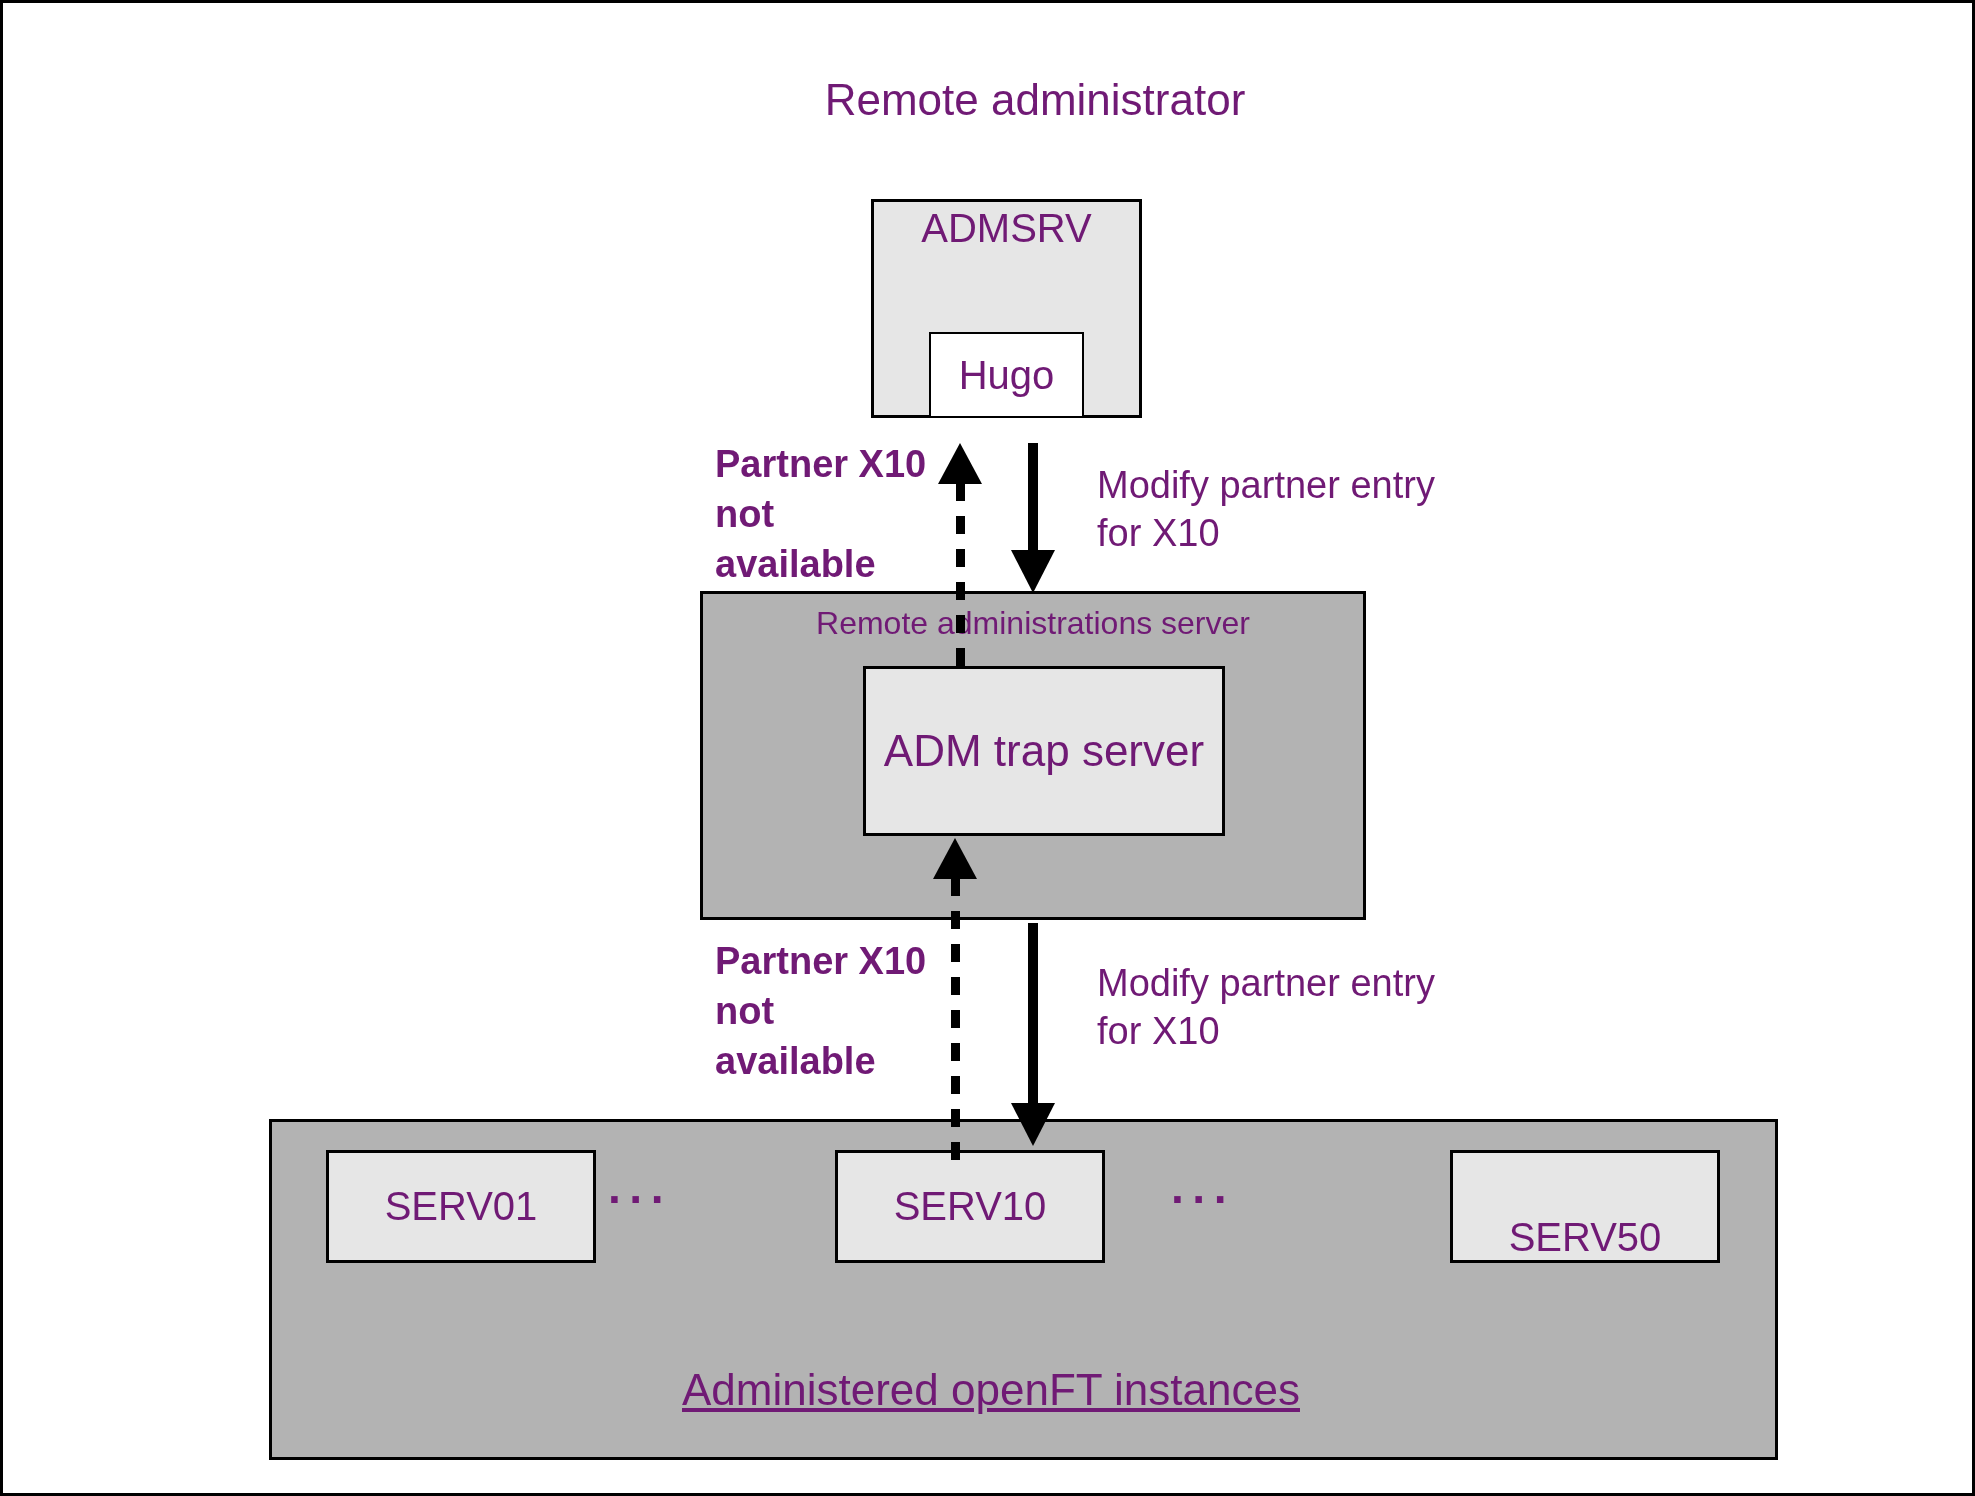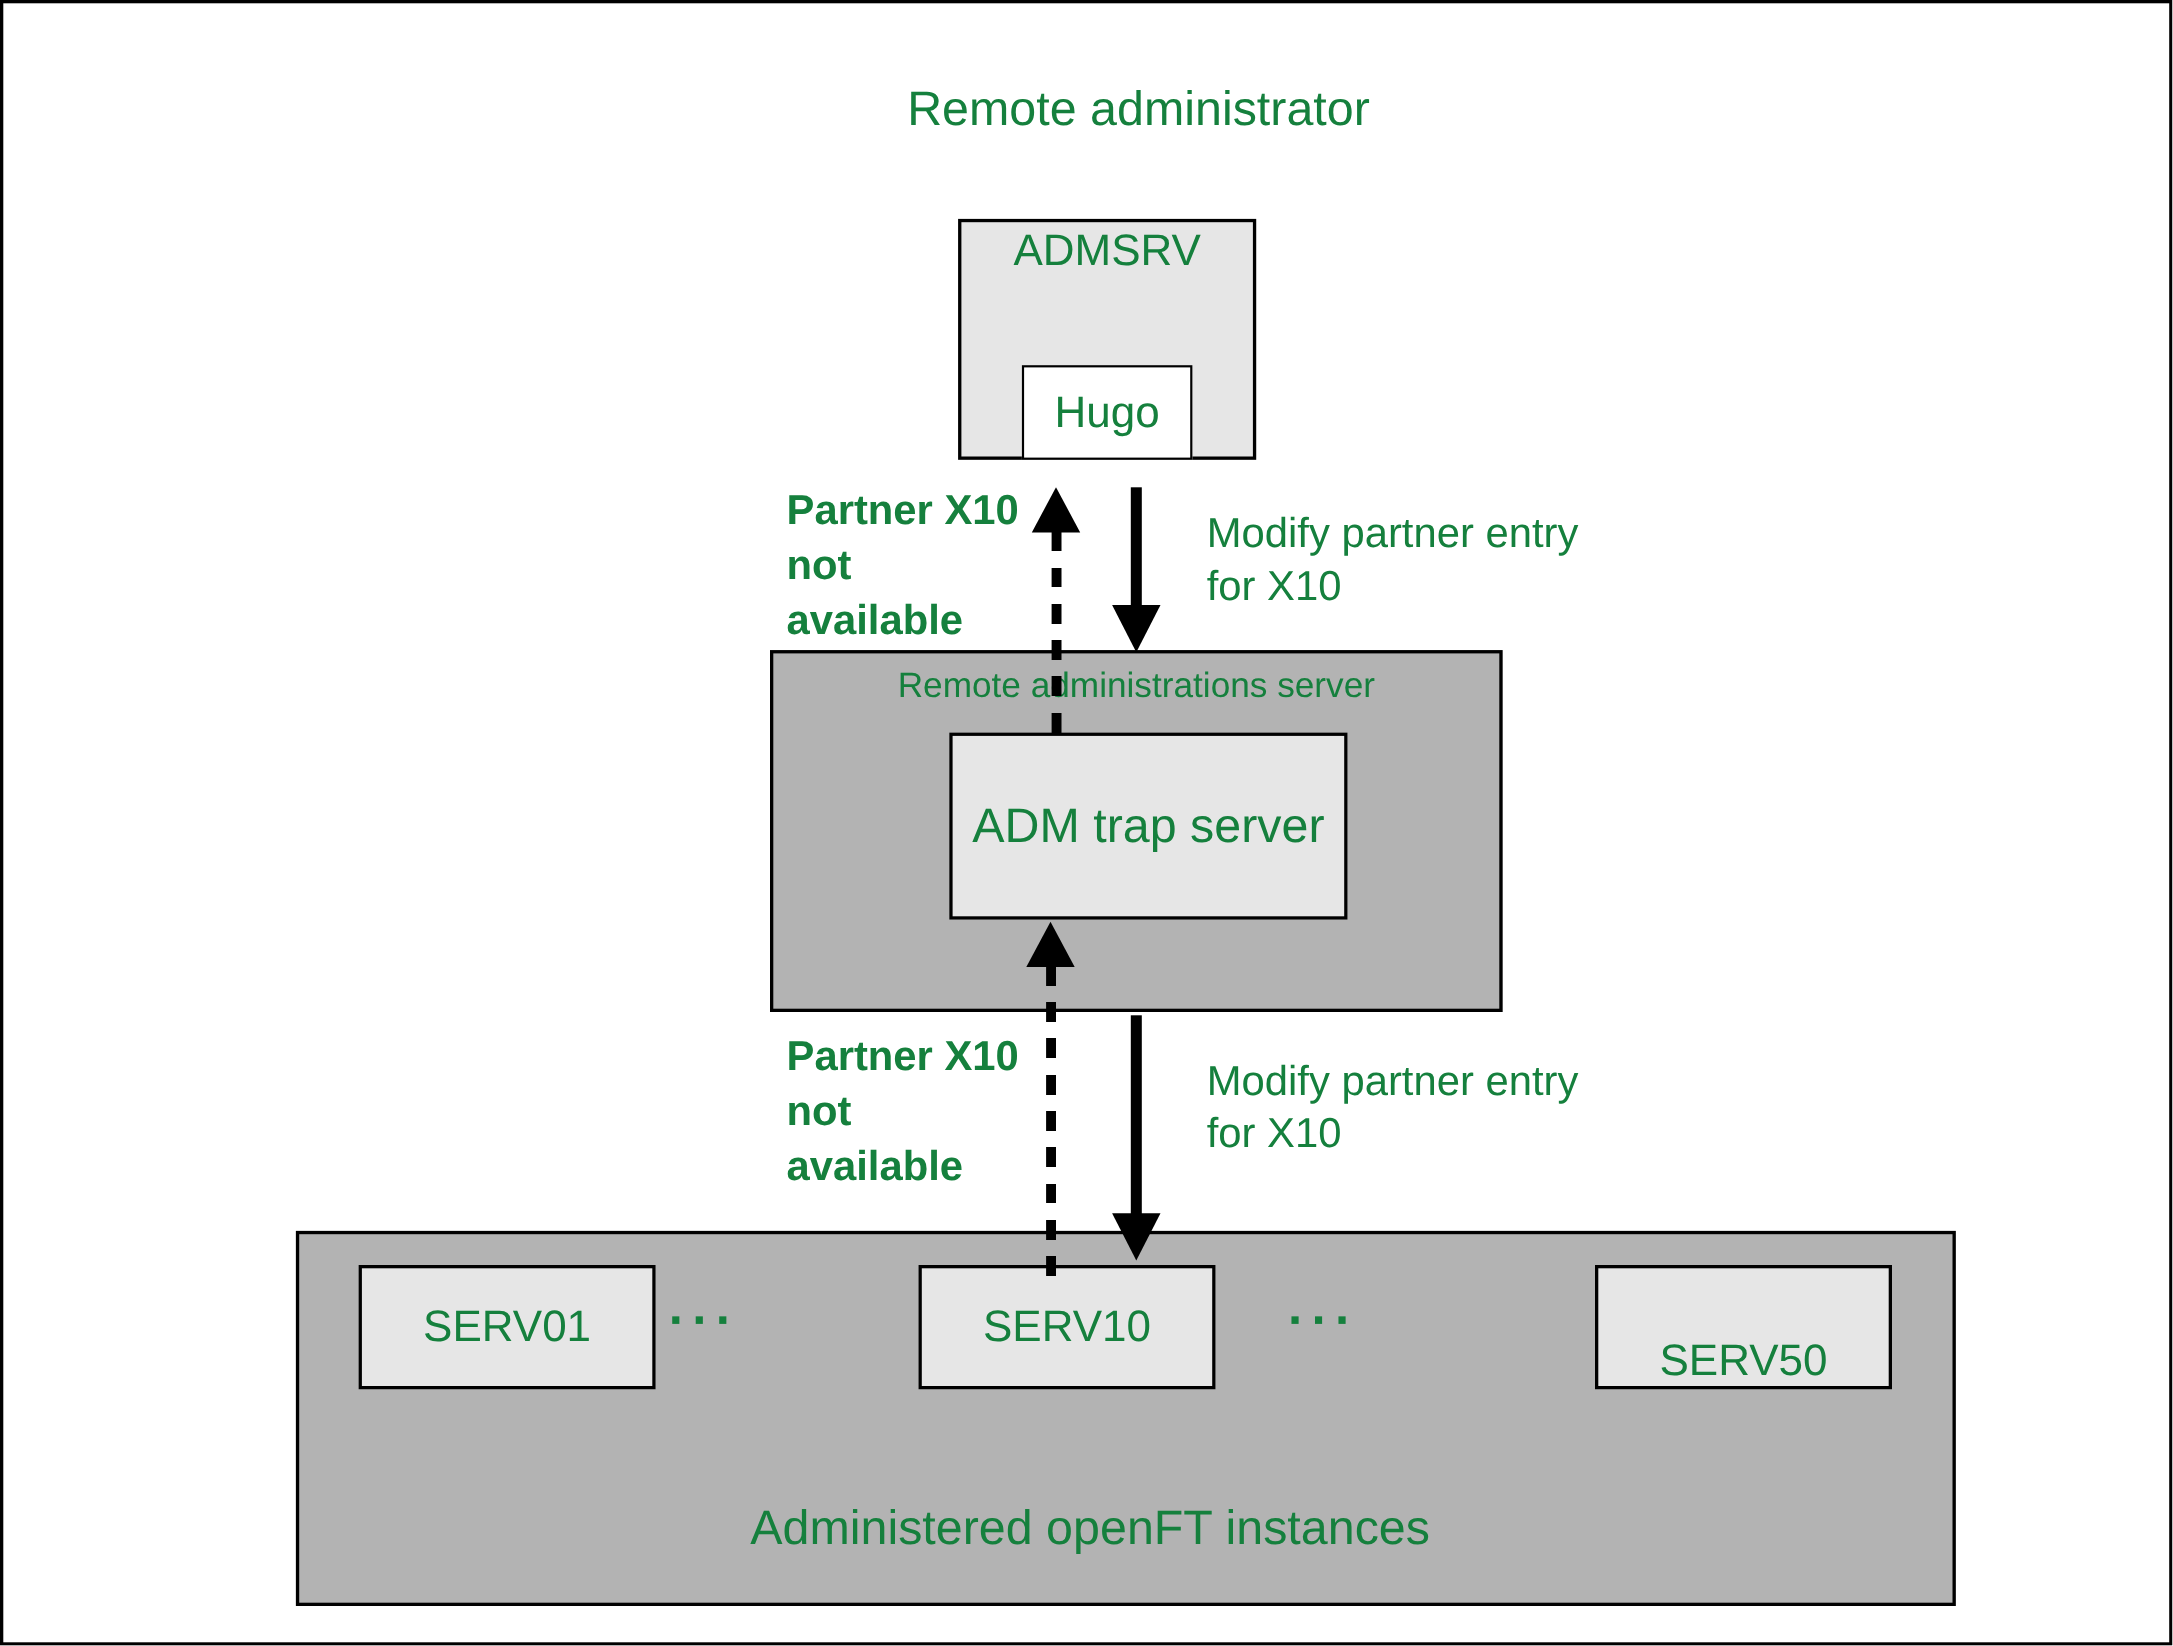--- a/index.html
+++ b/index.html
@@ -1,19 +1,19 @@
 <!DOCTYPE html>
 <html><head>
 <meta charset="utf-8">
 <style>
   html,body { margin:0; padding:0; background:#fff; }
   #canvas {
     position:relative; width:1975px; height:1496px;
     background:#ffffff; border:3px solid #000; box-sizing:border-box;
-    font-family:"Liberation Sans", sans-serif; color:#15803d;
+    font-family:"Liberation Sans", sans-serif; color:#701a75;
   }
   .abs { position:absolute; }
 
   
   #title { left:532px; top:72px; width:1000px; text-align:center; font-size:44px; }
 
   
   #admsrv-box { left:868px; top:196px; width:271px; height:219px;
     background:#e6e6e6; border:3px solid #000; box-sizing:border-box;
     text-align:center; font-size:40px; padding-top:4px; }
@@ -35,21 +35,21 @@
   .serv-box { top:1147px; width:270px; height:113px;
     background:#e6e6e6; border:3px solid #000; box-sizing:border-box;
     display:flex; align-items:center; justify-content:center; font-size:40px; }
   #serv01 { left:323px; }
   #serv10 { left:832px; }
   #serv50 { left:1447px;align-items:flex-end; }
   .dots { top:1176px; width:120px; text-align:center; font-size:46px;
     font-weight:bold; letter-spacing:6px; line-height:40px; }
   #dots1 { left:577px; }
   #dots2 { left:1140px; }
-  #instances-label { left:338px; top:1362px; width:1300px; text-align:center; font-size:44px; }
+  #instances-label { left:338px; top:1362px; width:1300px; text-align:center; font-size:44px;text-decoration:underline; }
 
   
   .partner-text { left:712px; font-size:38px; line-height:50px;font-weight:bold; }
   #partner-text-1 { top:436px; }
   #partner-text-2 { top:933px; }
   .modify-text { left:1094px; font-size:38px; line-height:48px; }
   #modify-text-1 { top:458px; }
   #modify-text-2 { top:956px; }
 
   

